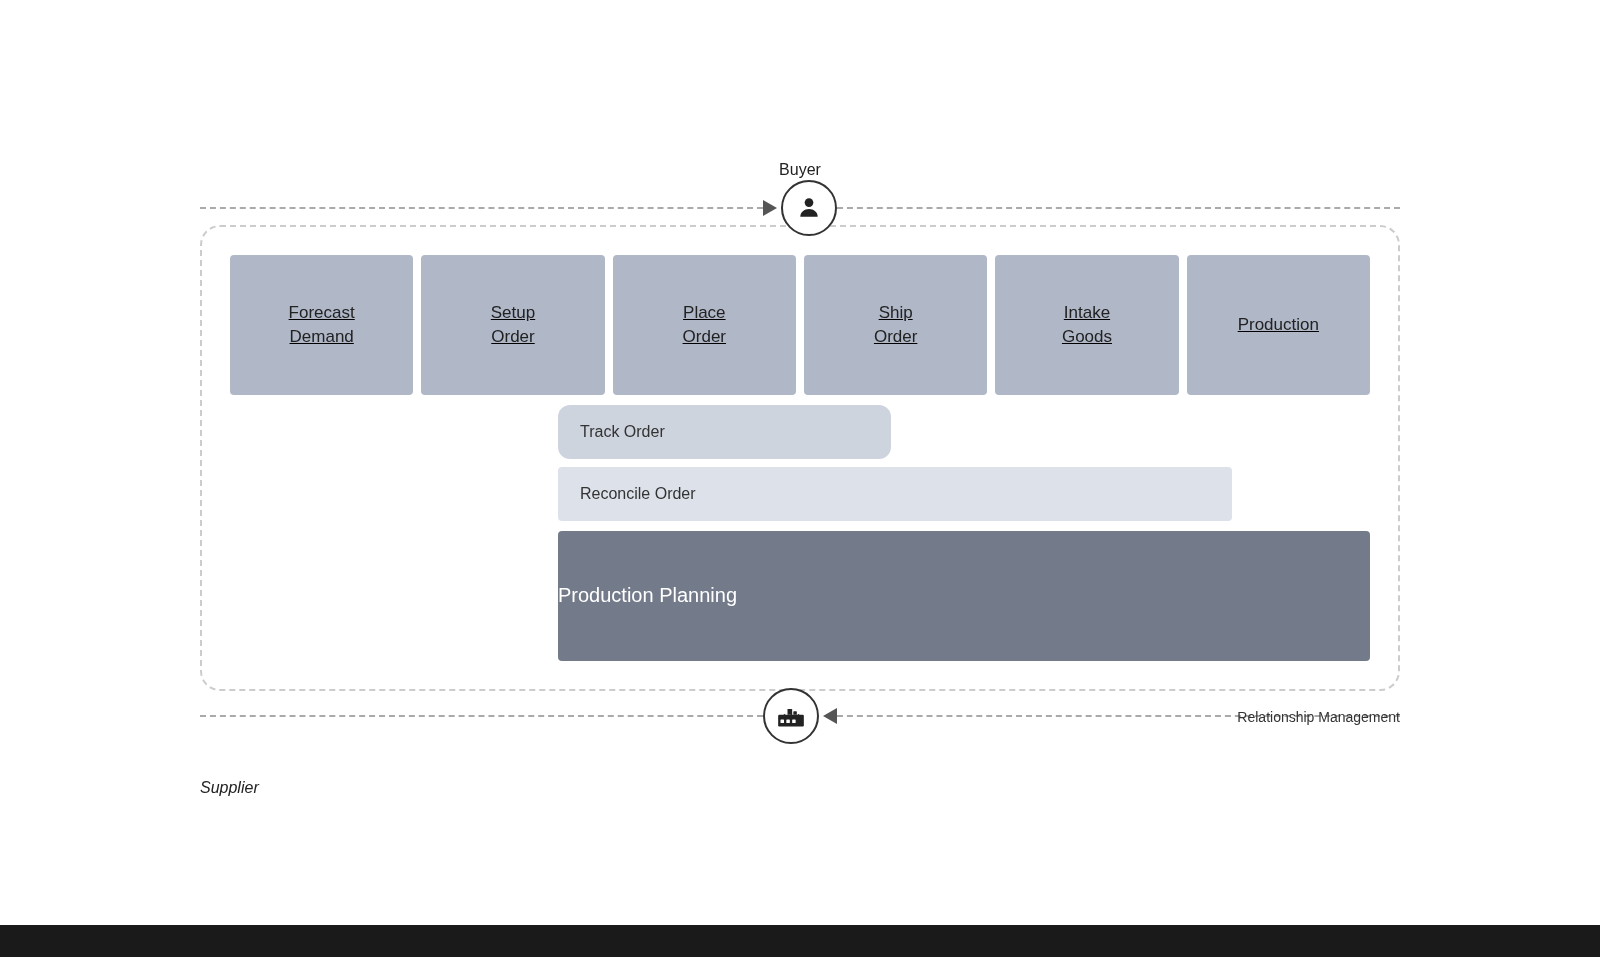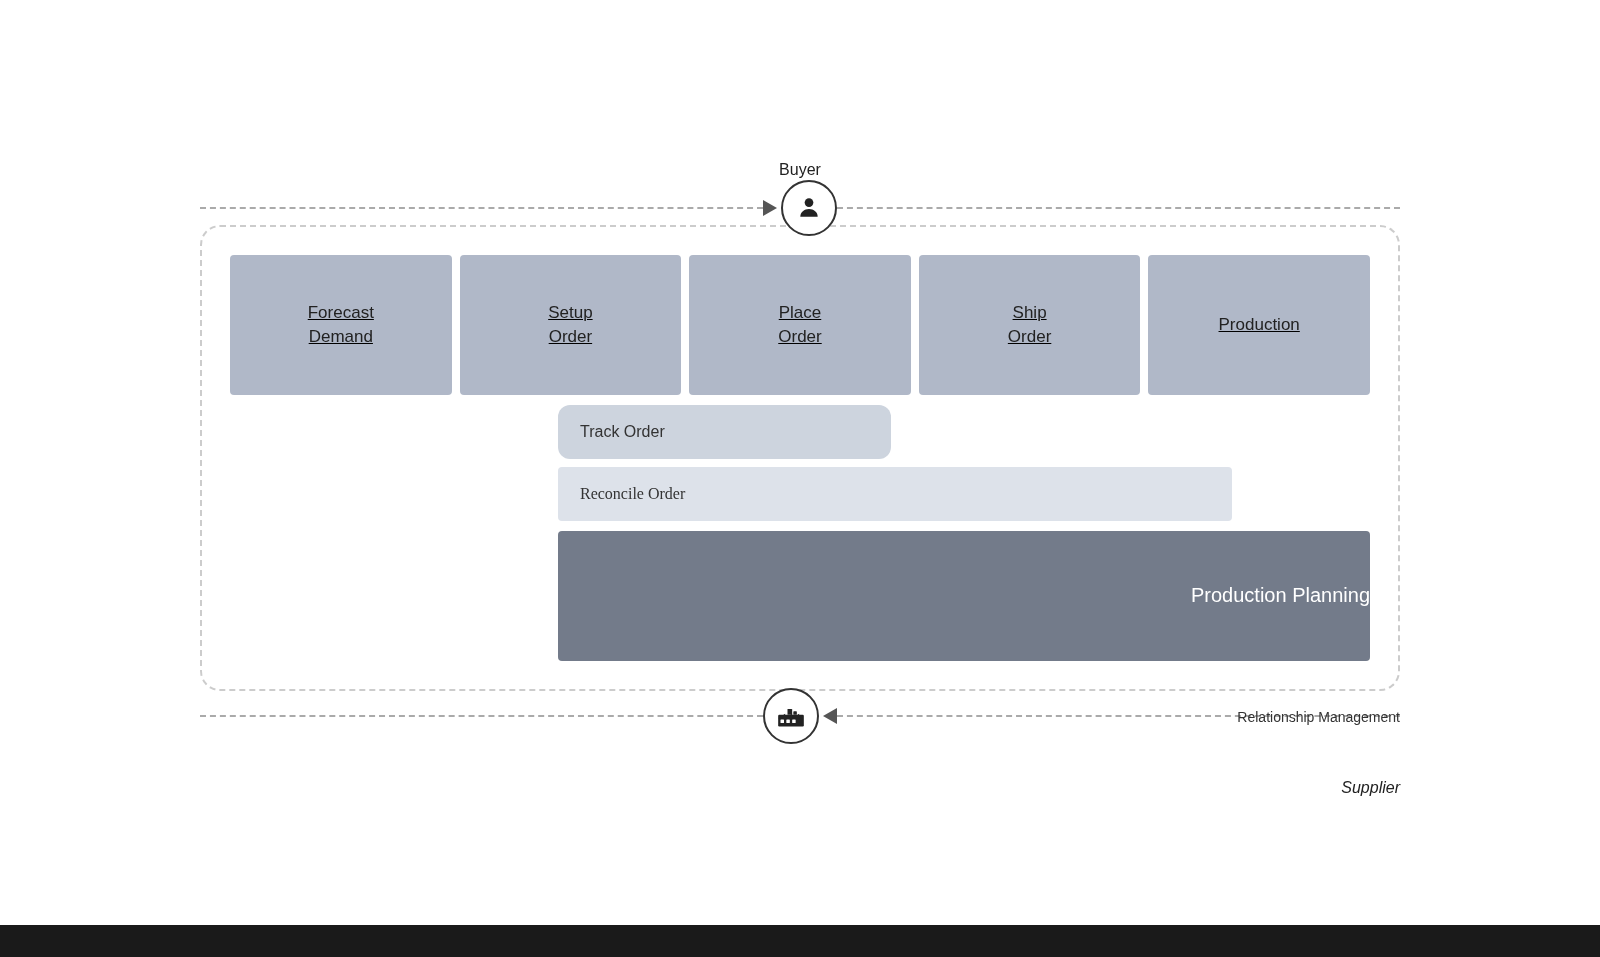--- a/index.html
+++ b/index.html
@@ -147,37 +147,36 @@
       
     }
 
     
     .production-planning-box {
       background: #737b8a;
       border-radius: 4px;
       min-height: 130px;
       display: flex;
       align-items: center;
-      justify-content: flex-end;
+      justify-content: flex-start;
       text-align: center;
-      padding-left: 14px;
       
     }
 
     .production-planning-box span {
       font-size: 20px;
       color: #fff;
       font-weight: 400;
     }
 
     
     .supplier-section {
       display: flex;
       flex-direction: column;
-      align-items: flex-end;
+      align-items: flex-start;
       position: relative;
       width: 100%;
       margin-top: 0;
       gap: 32px;
     }
 
     .supplier-row {
       display: flex;
       align-items: center;
       width: 100%;
@@ -219,21 +218,20 @@
       gap: 8px;
       margin-bottom: 10px;
     }
 
     .track-row-wrapper {
       display: flex;
     }
 
     .reconcile-row-wrapper {
       display: flex;
-      font-family: Liberation Serif, serif;
     }
 
     .prod-row-wrapper {
       display: flex;
     }
   </style>
 </head>
 <body>
 
 <div class="diagram-wrapper">
@@ -261,20 +259,23 @@
         <span>Forecast<br>Demand</span>
       </div>
       <div class="step-box">
         <span>Setup<br>Order</span>
       </div>
       <div class="step-box">
         <span>Place<br>Order</span>
       </div>
       <div class="step-box">
         <span>Ship<br>Order</span>
+      </div>
+      <div class="step-box">
+        <span>Intake<br>Goods</span>
       </div>
       <div class="step-box">
         <span>Production</span>
       </div>
     </div>
 
     <div class="sub-row-container">
 
       <div class="track-row-wrapper" style="padding-left: calc((100% + 8px) / 7 * 2);">
         <div class="sub-row-box track-order-box" style="width: calc((100% ) / 5 * 2 + 8px); border-radius: 12px;">

